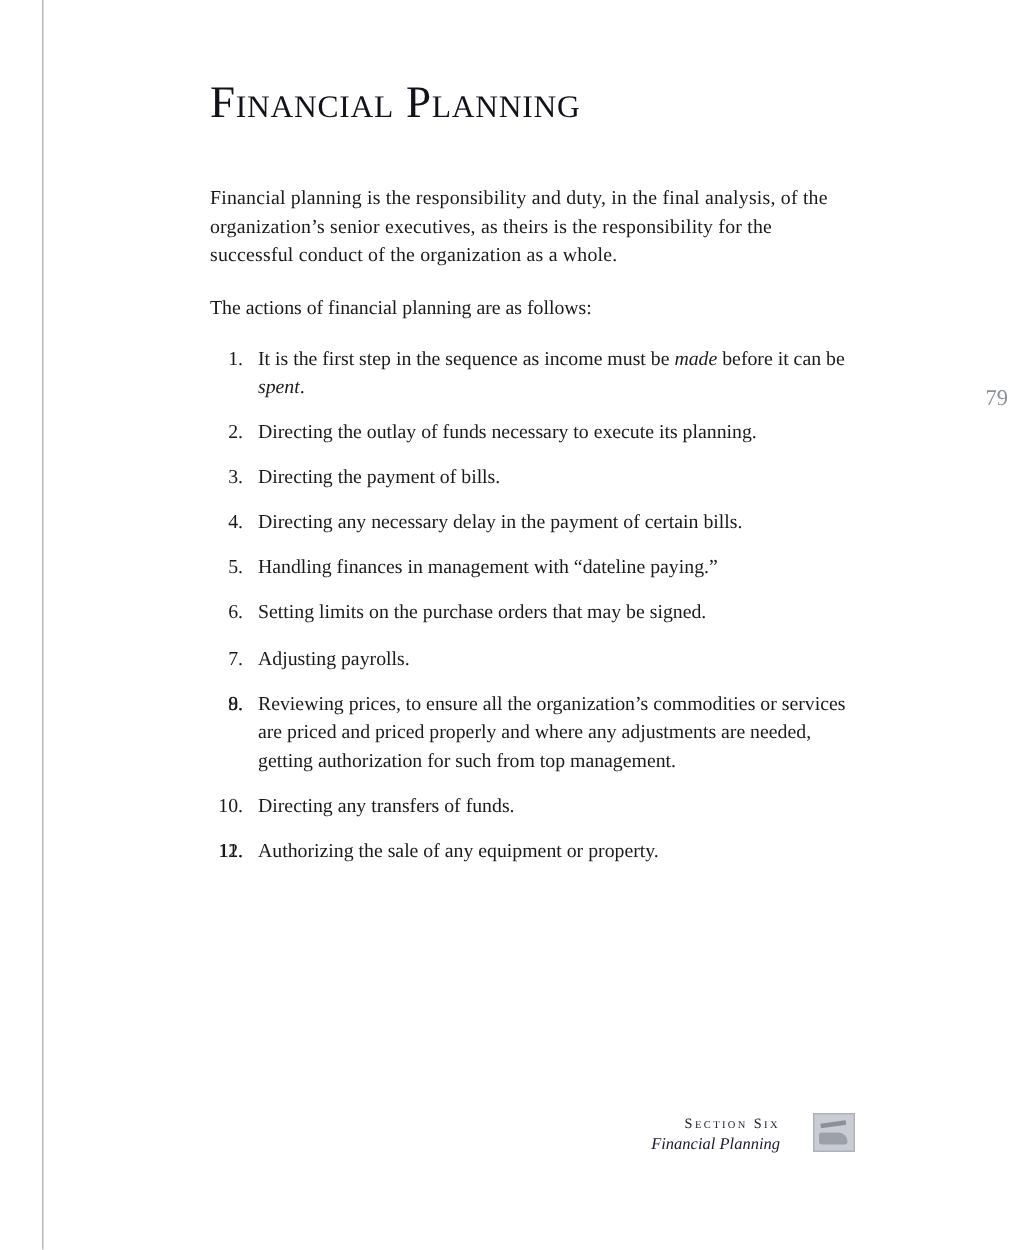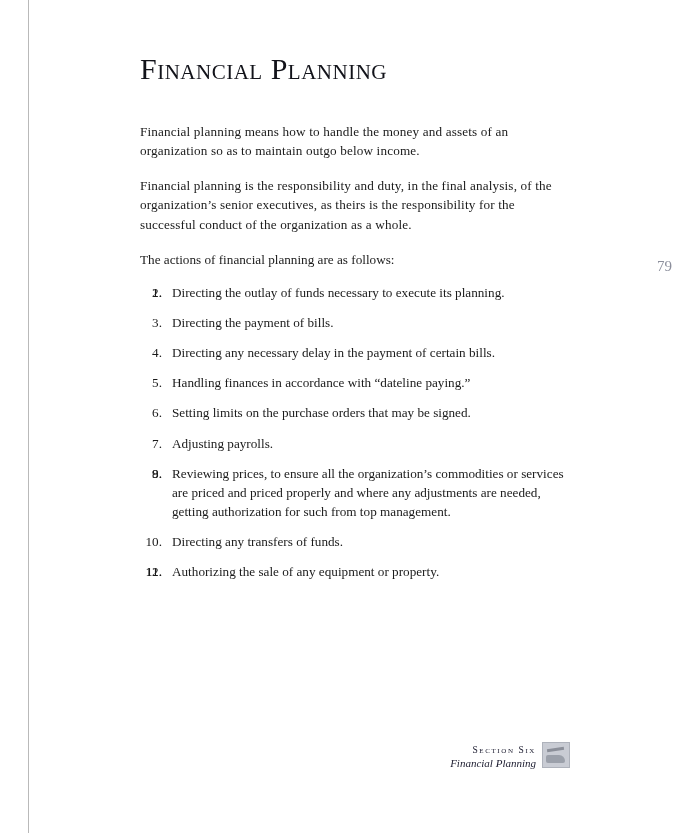--- a/index.html
+++ b/index.html
@@ -104,21 +104,21 @@
   }
   .footer-inner {
     position: absolute;
     right: 0;
     top: 0;
     display: flex;
     align-items: flex-start;
   }
   .footer-text {
     text-align: right;
-    padding-right: 6px;
+    padding-right: 22px;
     padding-top: 2px;
   }
   .footer-section {
     font-size: 9.5px;
     letter-spacing: 1.6px;
     font-variant: small-caps;
     color: #1a1a2e;
     line-height: 1.3;
   }
   .footer-title {
@@ -163,50 +163,52 @@
 
   <div class="left-rule"></div>
 
   <div class="folio">79</div>
 
   <div class="content">
 
     <h1 class="page-title">Financial Planning</h1>
 
     <div class="intro-block">
-      <p class="para">Financial planning means how to handle the money and assets of an organization so as to maintain outgo below income.</p>
       <p class="para">Financial planning is the responsibility and duty, in the final analysis, of the organization’s senior executives, as theirs is the responsibility for the successful conduct of the organization as a whole.</p>
     </div>
 
     <p class="lead-in">The actions of financial planning are as follows:</p>
 
     <ol class="actions">
 
       <li>
         <span class="num">1.</span>
+        <div class="sub-para">
+          <span>It is the first step in the sequence as income must be </span><em class="it">made</em><span> before it can be </span><em class="it">spent</em><span>.</span>
+        </div>
       </li>
 
       <li>
         <span class="num">2.</span>
         <span>Directing the outlay of funds necessary to execute its planning.</span>
       </li>
 
       <li>
         <span class="num">3.</span>
         <span>Directing the payment of bills.</span>
       </li>
 
       <li>
         <span class="num">4.</span>
         <span>Directing any necessary delay in the payment of certain bills.</span>
       </li>
 
       <li>
         <span class="num">5.</span>
-        <span>Handling finances in accordance with “dateline paying.”</span>
+        <span>Handling finances in management with “dateline paying.”</span>
       </li>
 
       <li>
         <span class="num">6.</span>
         <span>Setting limits on the purchase orders that may be signed.</span>
       </li>
 
       <li>
         <span class="num">7.</span>
         <span>Adjusting payrolls.</span>

